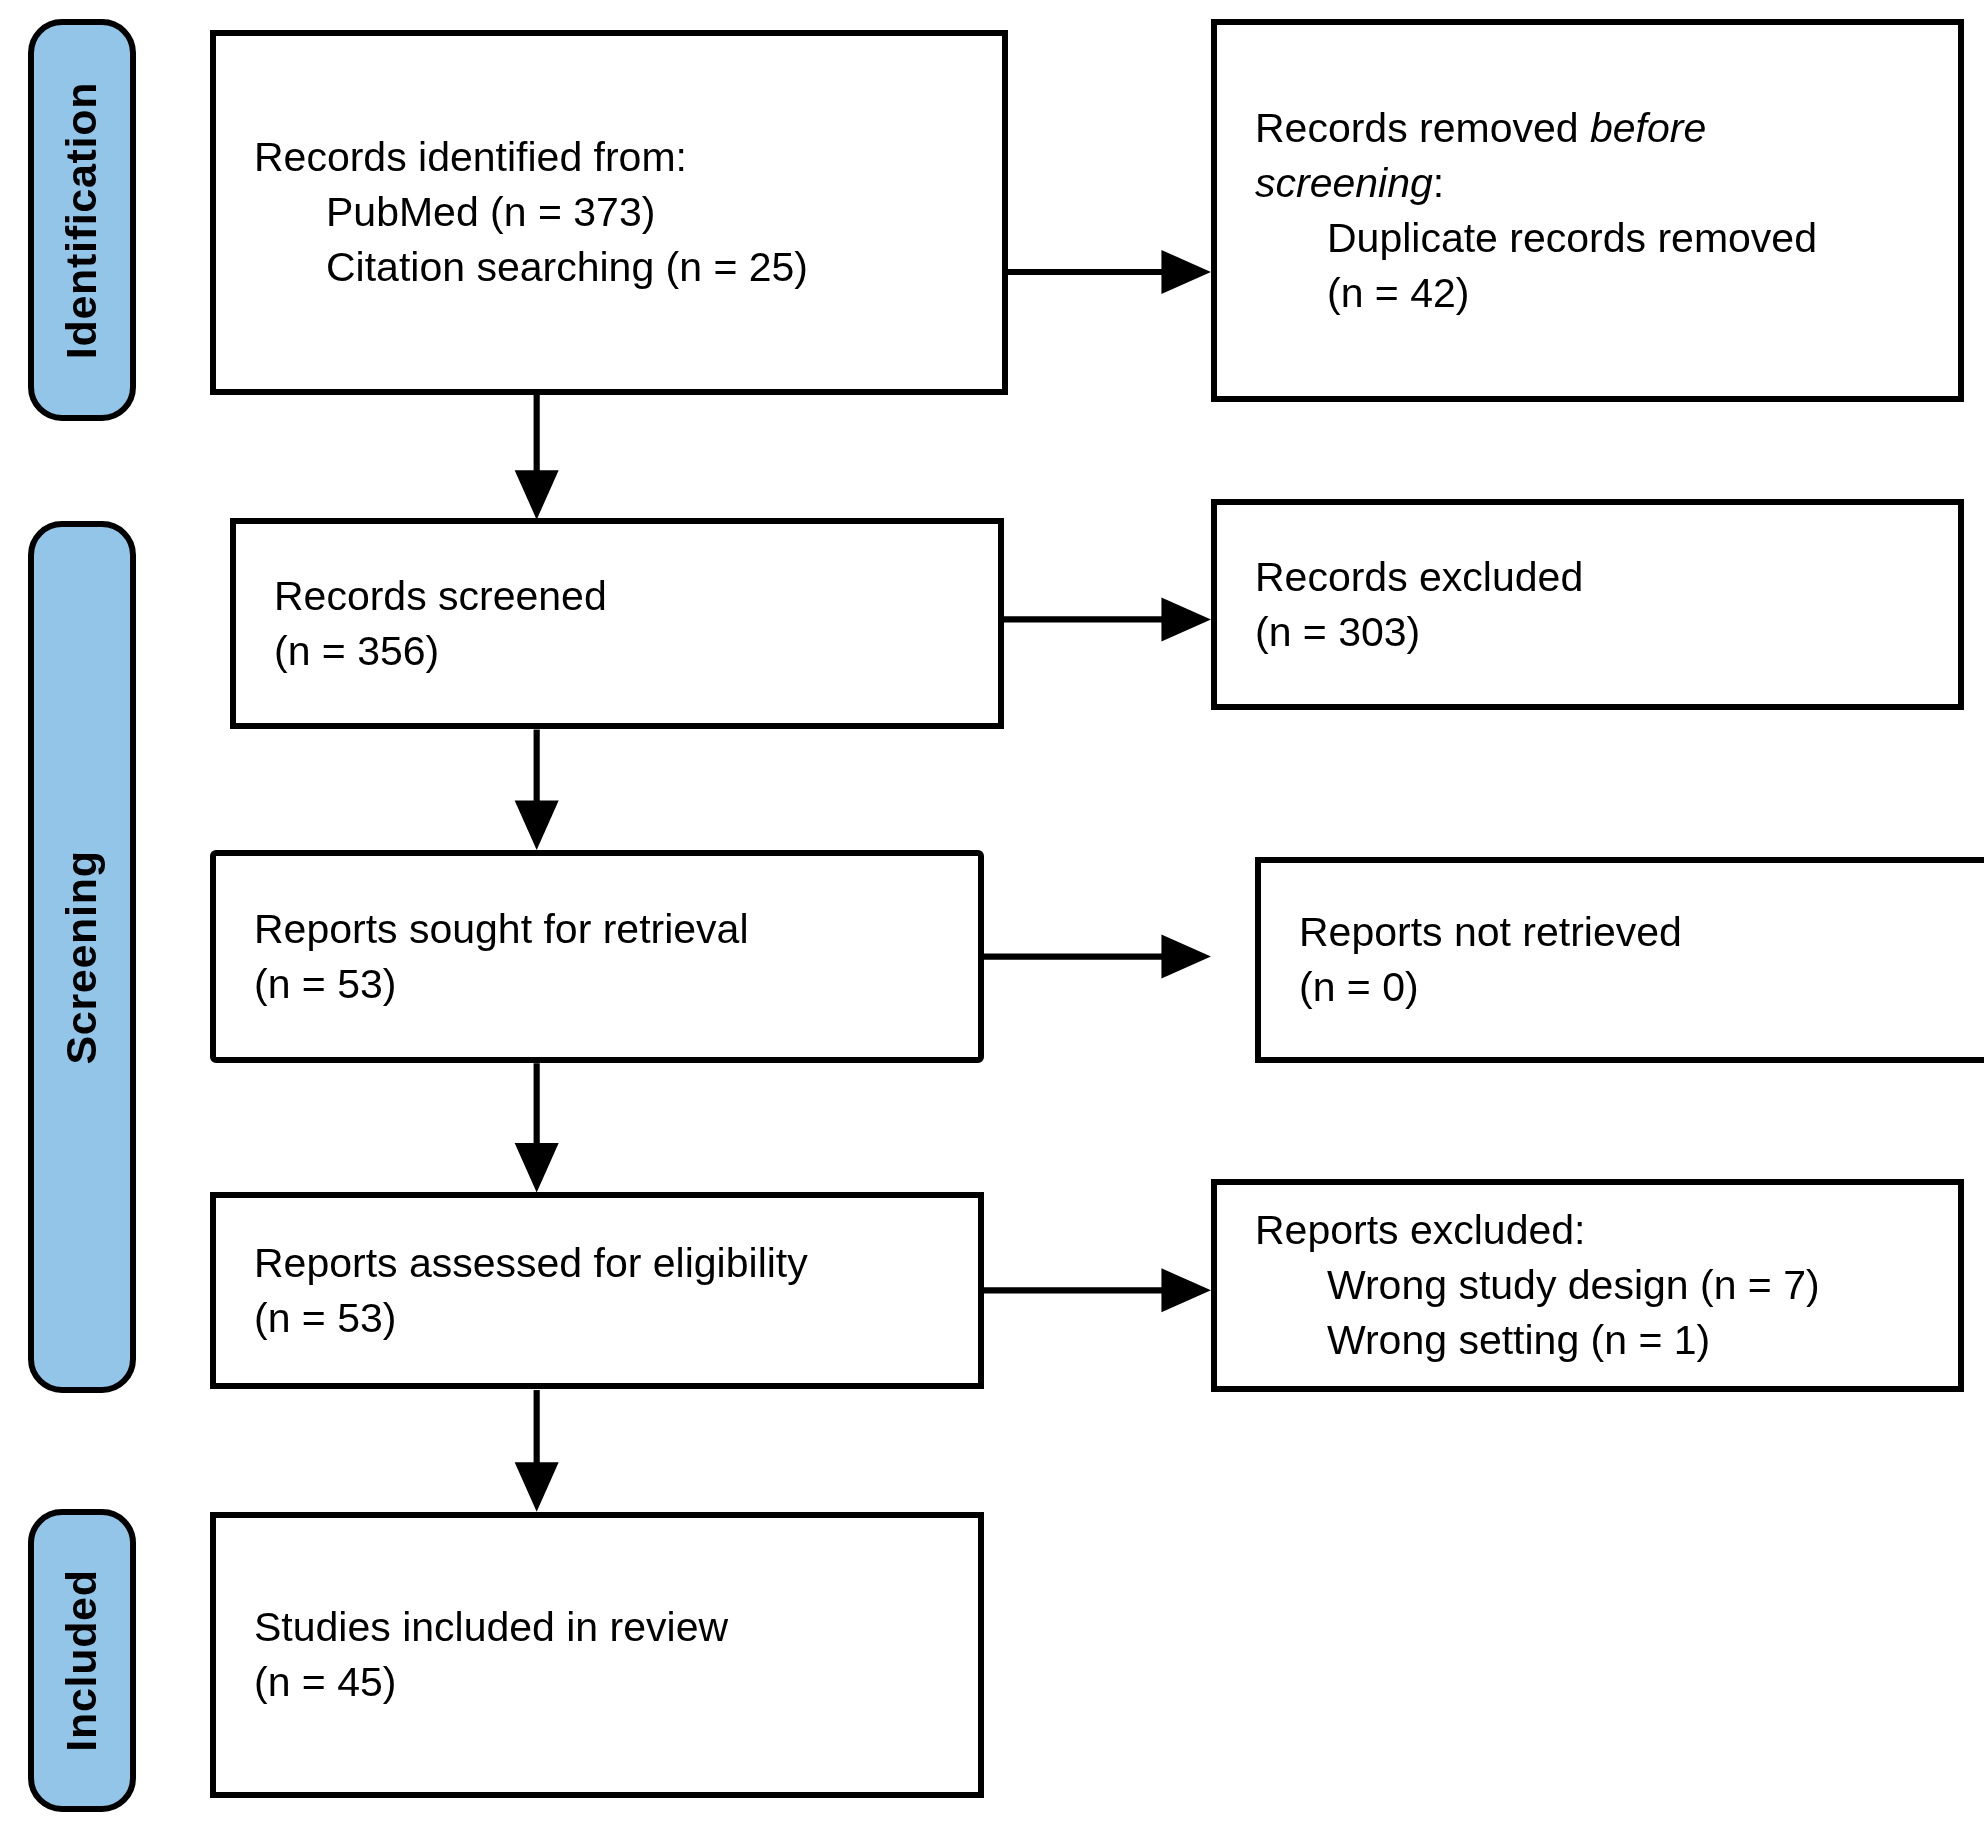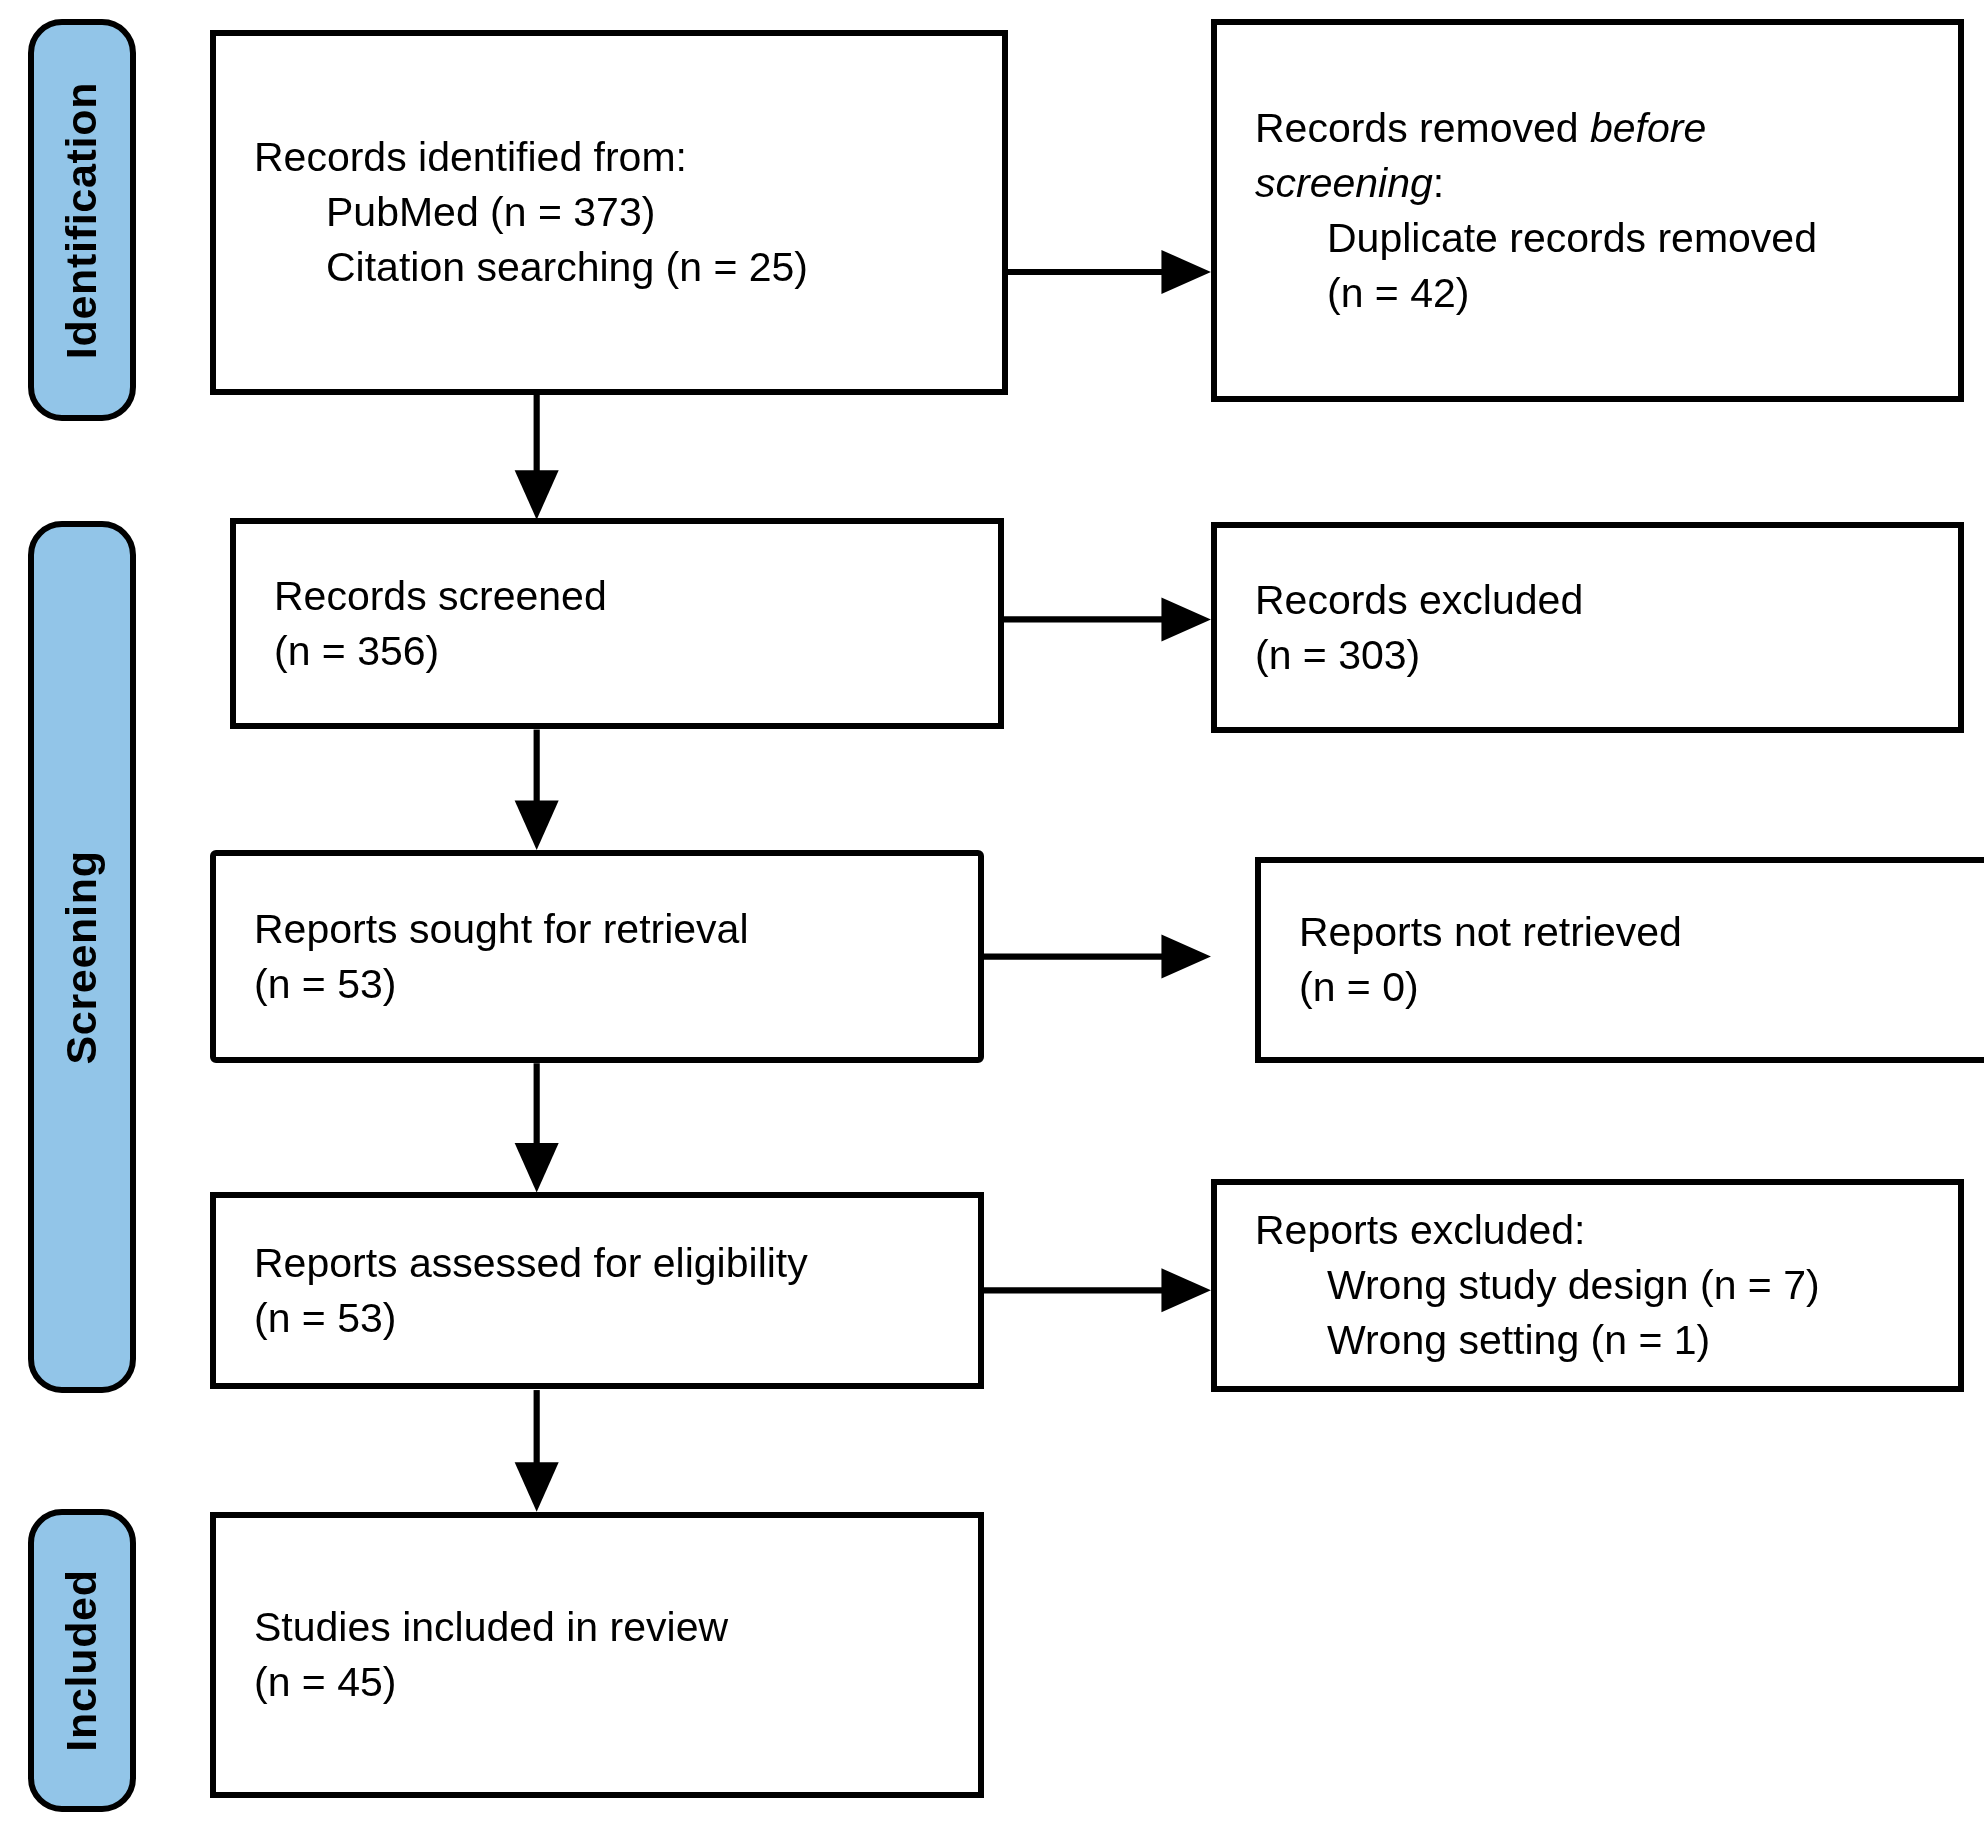--- a/index.html
+++ b/index.html
@@ -34,21 +34,21 @@
 
   
   #box-records-identified{left:210px;top:30px;width:798px;height:365px;}
   #box-records-screened{left:210px;top:518px;width:774px;height:211px;margin-left:20px;}
   #box-reports-sought{left:210px;top:850px;width:774px;height:213px;border-radius:6px;}
   #box-reports-assessed{left:210px;top:1192px;width:774px;height:197px;}
   #box-studies-included{left:210px;top:1512px;width:774px;height:286px;}
 
   
   #box-records-removed{left:1211px;top:19px;width:753px;height:383px;}
-  #box-records-excluded{left:1211px;top:522px;width:753px;height:211px;}
+  #box-records-excluded{left:1211px;top:499px;width:753px;height:211px;}
   #box-reports-not-retrieved{left:1211px;top:857px;width:753px;height:206px;margin-left:44px;}
   #box-reports-excluded{left:1211px;top:1179px;width:753px;height:213px;}
 </style>
 </head>
 <body>
 
 <div id="canvas">
 
   <svg id="arrows" width="1985" height="1843" viewBox="0 0 2885 2678">
     <g>

